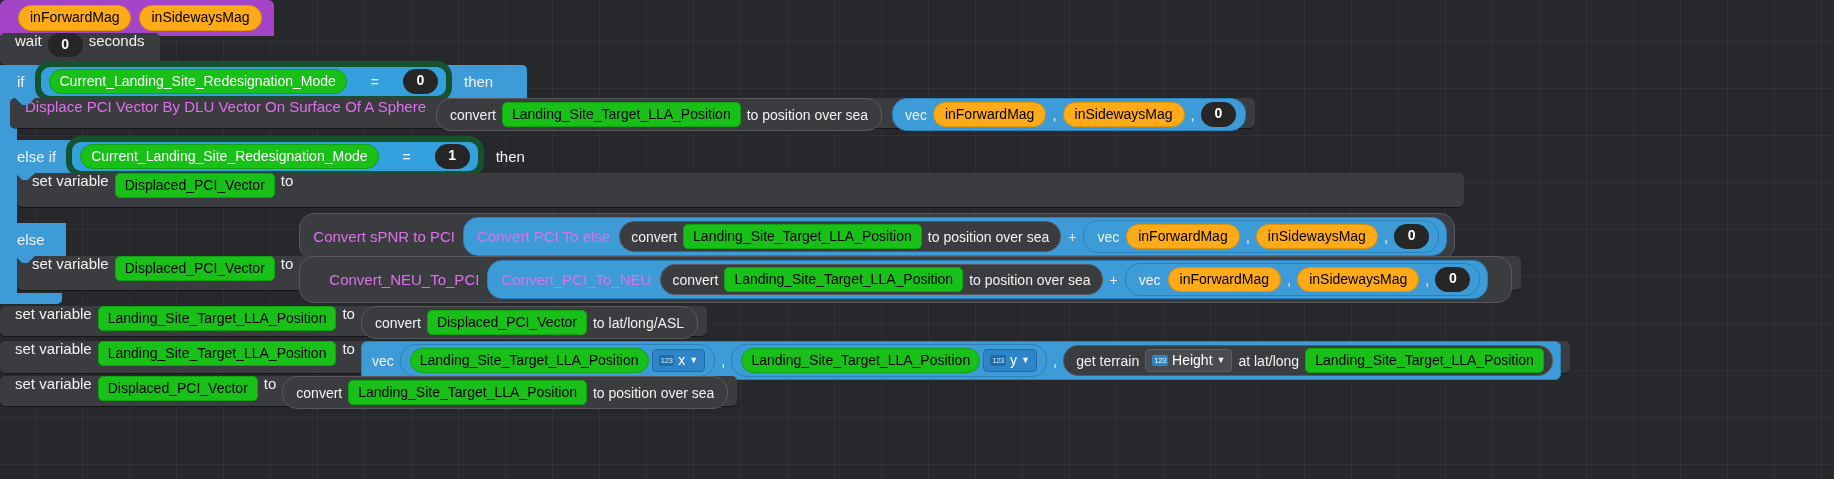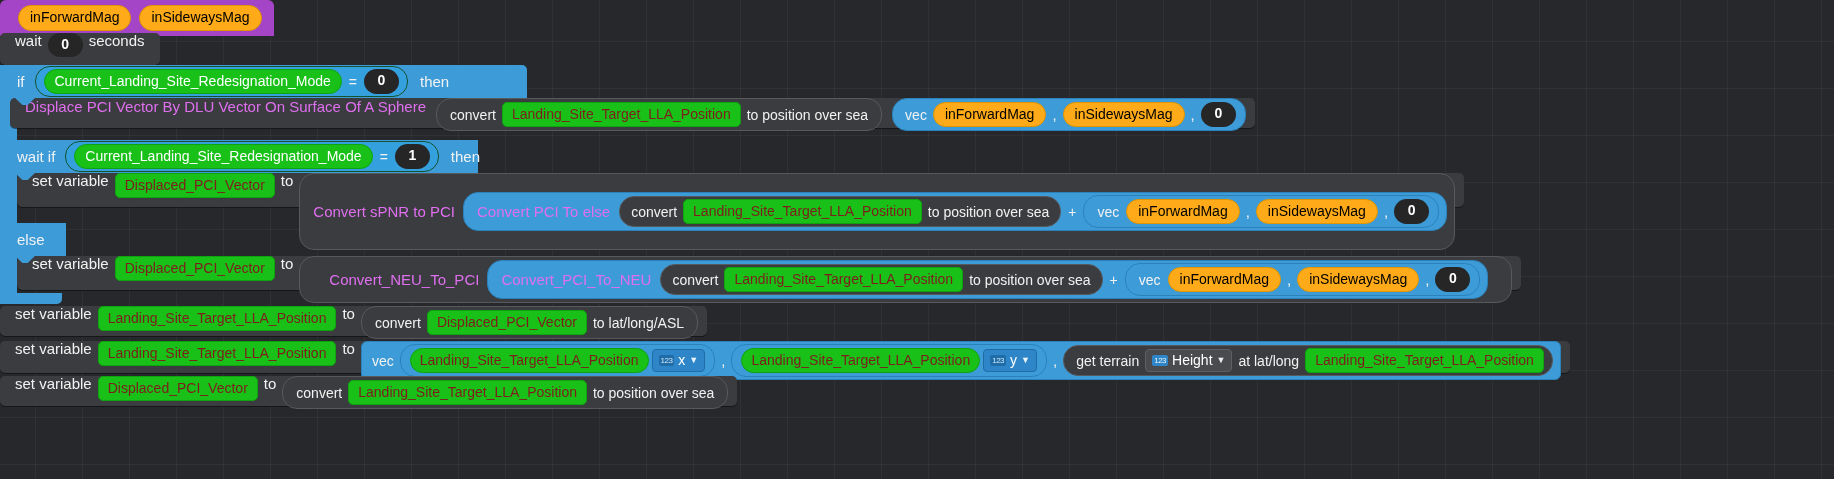--- a/index.html
+++ b/index.html
@@ -83,21 +83,21 @@
     padding: 3px 11px 4px;
     line-height: 1.15;
     display: inline-block;
   }
 
   
   .var {
     background: #18c018;
     border: 1px solid #0fa30f;
     border-radius: 5px;
-    color: #7f1d1d;
+    color: #000000;
     font-size: 14px;
     padding: 3px 9px 4px;
     line-height: 1.15;
   }
   .var.round { border-radius: 14px; }
 
   
   .num {
     background: #262626;
     border-radius: 13px;
@@ -175,25 +175,25 @@
   .bool {
     background: #18c018;
     border: 1px solid #0fa30f;
     border-radius: 14px;
     color: #fff;
     font-size: 14px;
     padding: 3px 10px 4px;
   }
   .bool-wrap {
     background: #35a0de;
-    border: 1px solid #14532d;
+    border: 6px solid #14532d;
     border-radius: 15px;
     display: inline-flex;
     align-items: center;
-    gap: 4px;
+    gap: 21px;
     padding: 2px 8px;
   }
   .bool-wrap .lbl { font-size: 14px; padding: 0 3px; }
 
   
   .dropdown {
     background: #2e86c8;
     border: 1px solid #1f6da8;
     border-radius: 4px;
     display: inline-flex;
@@ -271,36 +271,36 @@
         <span class="sep">,</span>
         <span class="param">inSidewaysMag</span>
         <span class="sep">,</span>
         <span class="num">0</span>
       </span>
     </div>
   </div>
 
   <div class="row" style="left:0px; top:140px;">
     <div class="cblock-head" style="width:478px; border-radius:0;">
-      <span class="lbl">wait if</span>
+      <span class="lbl">else if</span>
       <span class="bool-wrap" style="margin-left:4px;">
         <span class="bool">Current_Landing_Site_Redesignation_Mode</span>
         <span class="lbl">=</span>
         <span class="num">1</span>
       </span>
       <span class="lbl" style="margin-left:6px;">then</span>
     </div>
   </div>
 
   <div class="row" style="left:17px; top:173px;">
     <div class="stack" style="height:34px;">
       <span class="lbl">set variable</span>
       <span class="var">Displaced_PCI_Vector</span>
       <span class="lbl">to</span>
-      <span class="dark-rep" style="padding:18px 7px;">
+      <span class="dark-rep" style="padding:3px 7px;margin-top:40px;">
         <span class="magenta">Convert sPNR to PCI</span>
         <span class="blue-rep" style="background:#3d9bd8; padding:2px 7px;">
           <span class="magenta">Convert PCI To else</span>
           <span class="dark-rep" style="padding:2px 7px;">
             <span class="lbl">convert</span>
             <span class="var">Landing_Site_Target_LLA_Position</span>
             <span class="lbl">to position over sea</span>
           </span>
           <span class="lbl">+</span>
           <span class="blue-rep" style="background:#3d9bd8;">

